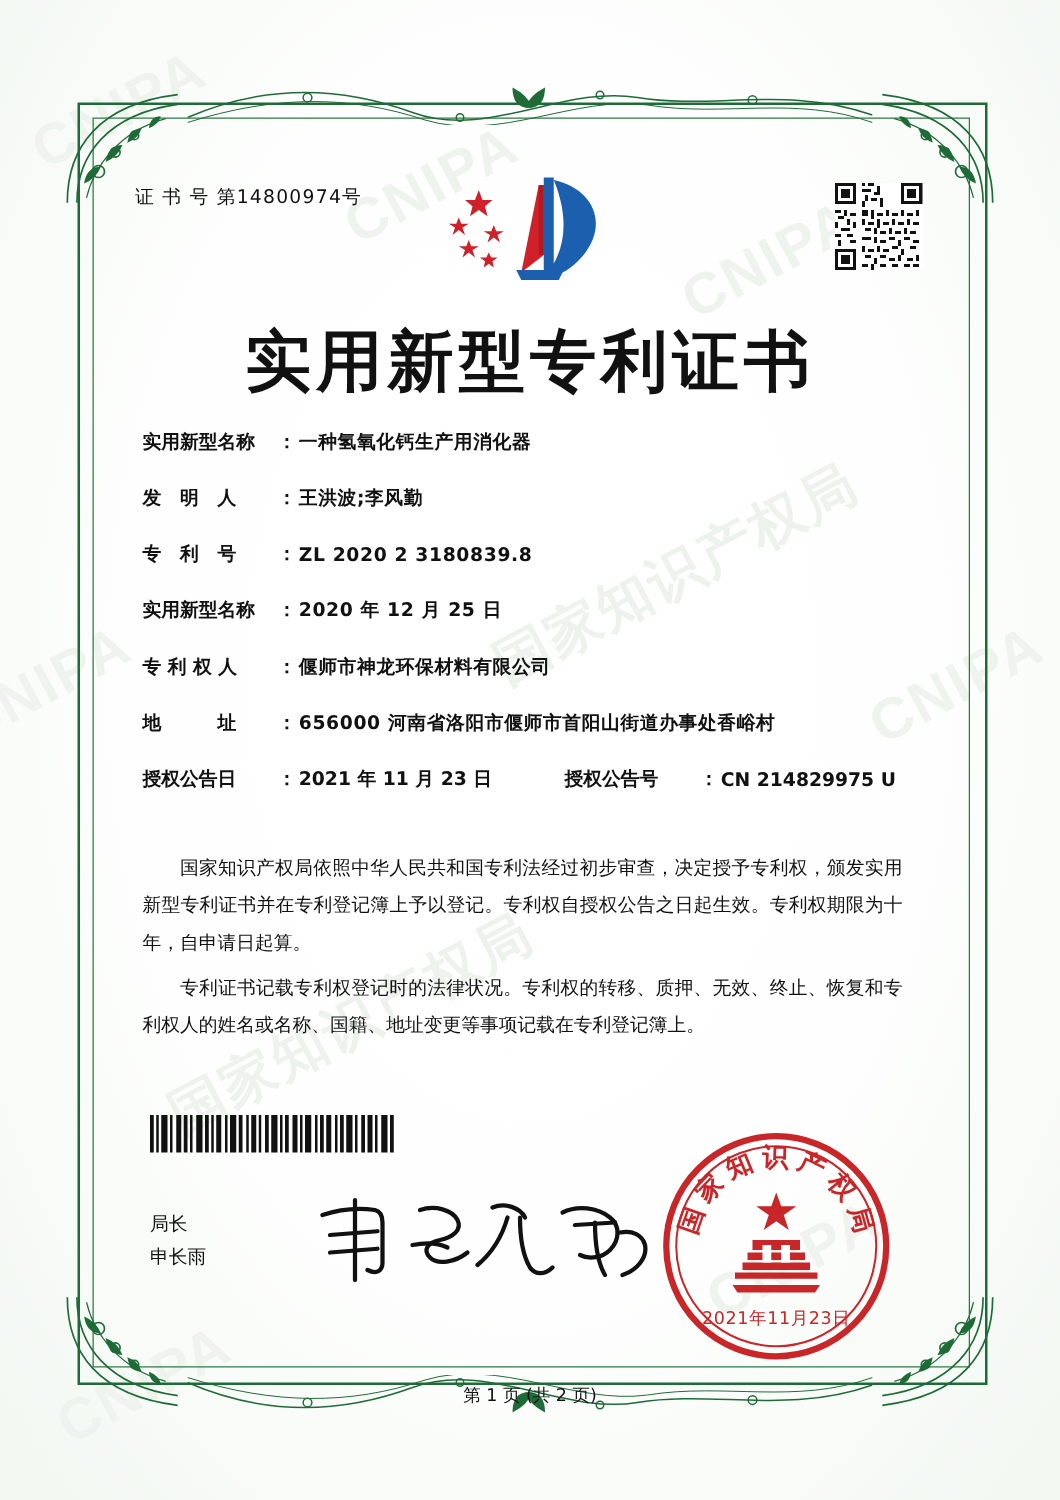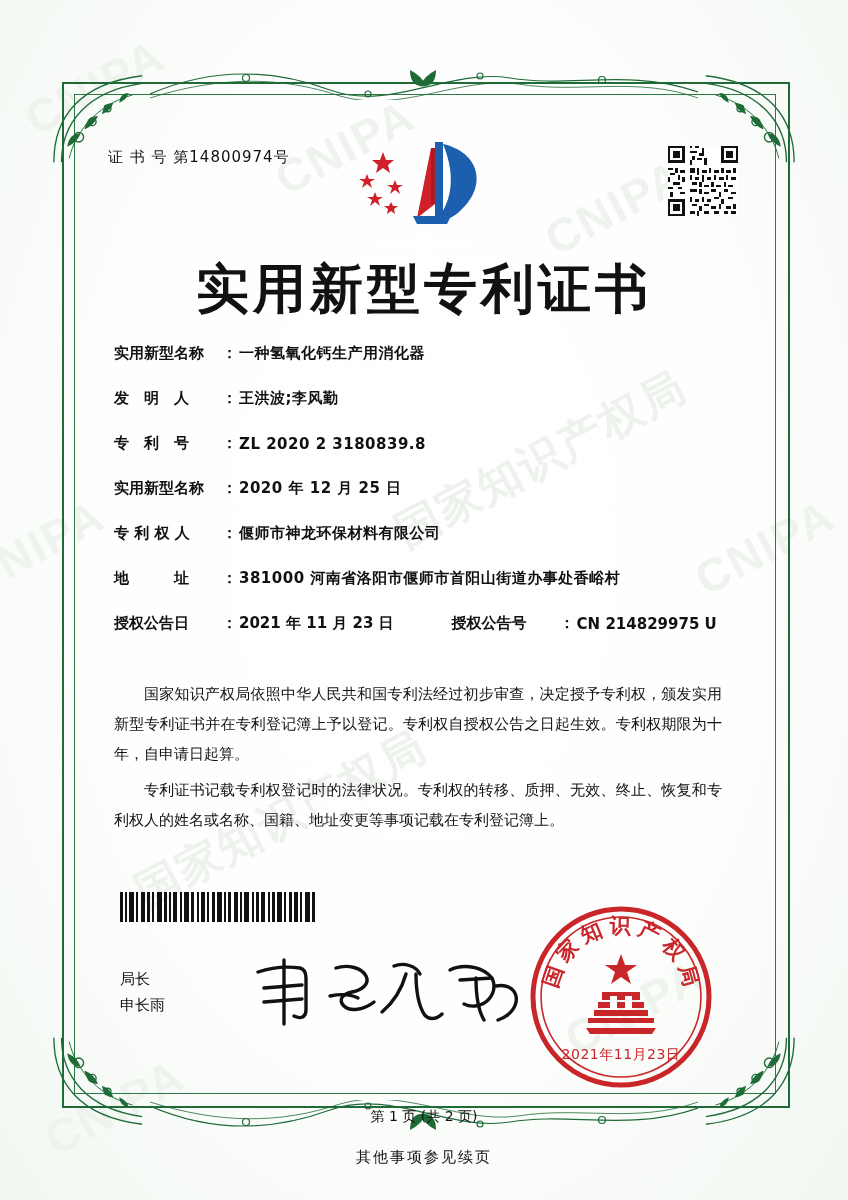--- a/index.html
+++ b/index.html
@@ -410,21 +410,21 @@
           </div>
         <div class="f-colon">：</div>
         <div class="f-value">偃师市神龙环保材料有限公司</div>
       </div>
 
       <div class="field">
         <div class="f-label">
             <span>地　　　址</span>
           </div>
         <div class="f-colon">：</div>
-        <div class="f-value">381000 河南省洛阳市偃师市首阳山街道办事处香峪村</div>
+        <div class="f-value">656000 河南省洛阳市偃师市首阳山街道办事处香峪村</div>
       </div>
 
       <div class="field">
         <div class="f-label">
             <span>授权公告日</span>
           </div>
         <div class="f-colon">：</div>
         <div>2021 年 11 月 23 日</div>
         <div class="f-label2">
             <span>授权公告号</span>
@@ -559,15 +559,14 @@
         <text font-family="'DejaVu Sans',sans-serif" font-size="21" font-weight="bold" fill="#c9262a" letter-spacing="6">
           <textPath href="#sealArc" startOffset="4%">国家知识产权局</textPath>
         </text>
       </svg>
     </div>
     <div class="seal-date">2021年11月23日</div>
 
   </div>
 
   <div class="page-no">第 1 页 (共 2 页)</div>
-  <div class="footer-note">其他事项参见续页</div>
 
 </div>
 
 </body></html>

